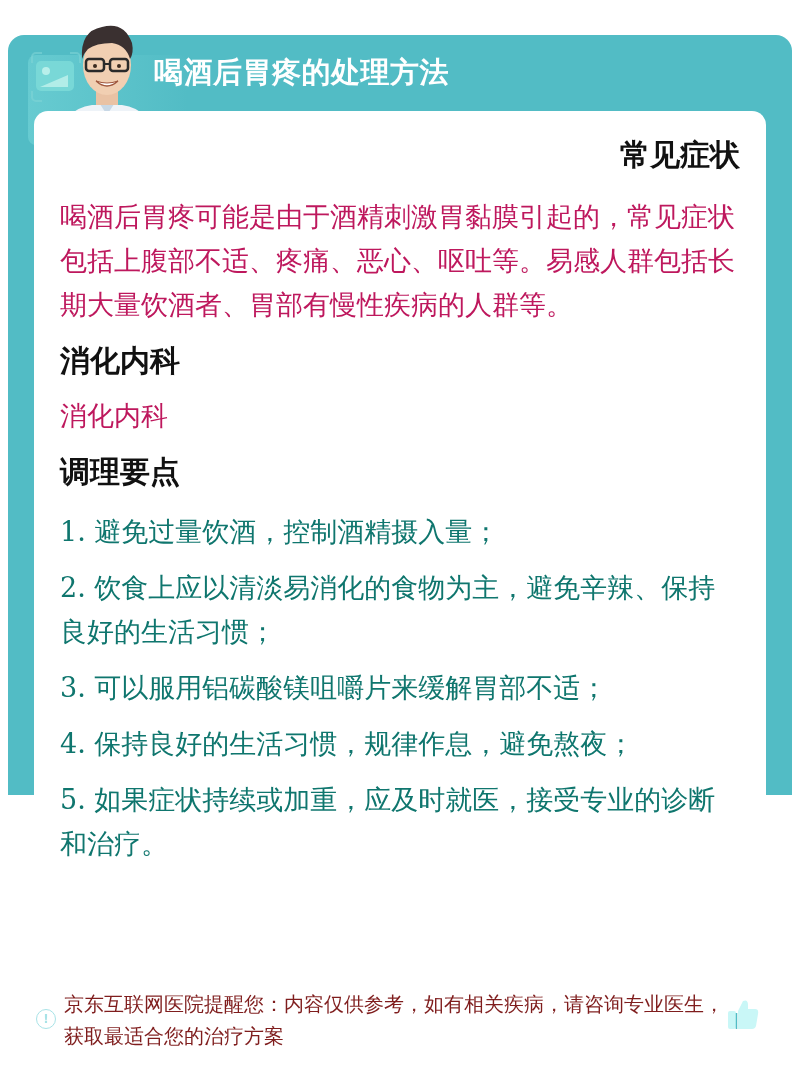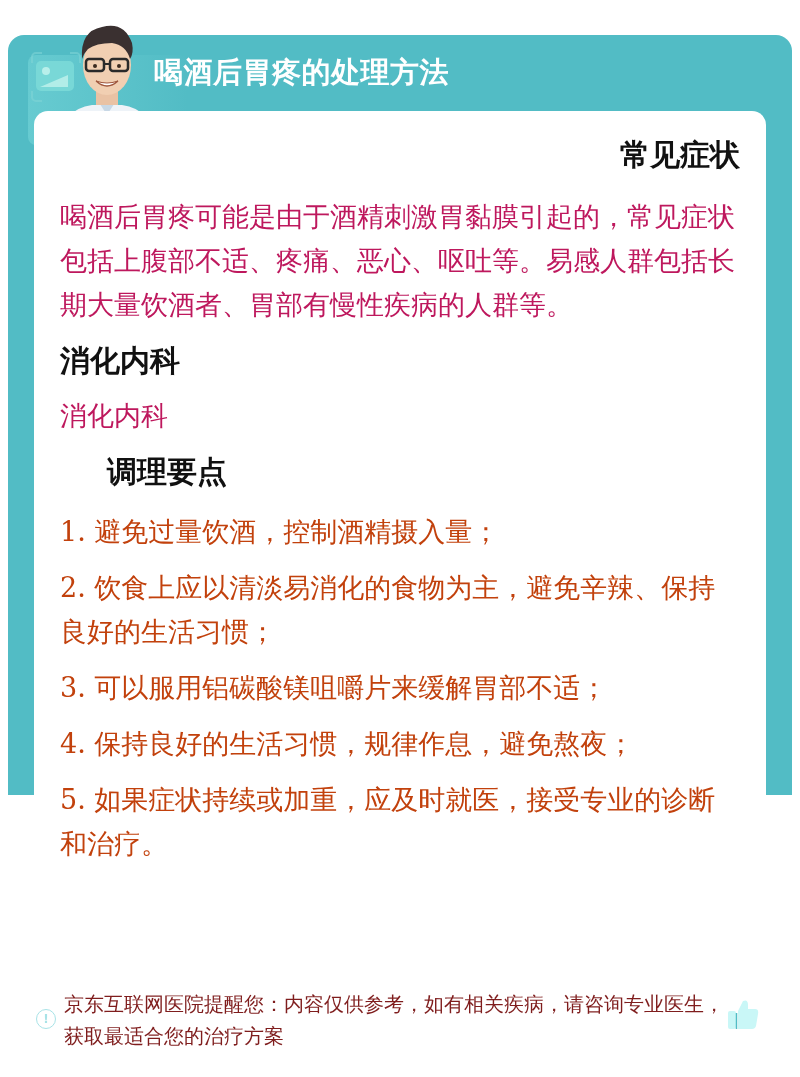--- a/index.html
+++ b/index.html
@@ -34,23 +34,23 @@
   .h {
     font-size: 30px; font-weight: bold; line-height: 44px; margin: 0; color: #111;
   }
   .p {
     font-size: 27px; line-height: 44px; margin: 0; color: #be185d;
   }
   .sec1-h { margin-top: 0; text-align: right; }
   .sec1-p { margin-top: 18px; }
   .sec2-h { margin-top: 12px; }
   .sec2-p { margin-top: 11px; }
-  .sec3-h { margin-top: 12px; margin-left: 47px; }
+  .sec3-h { margin-top: 12px; }
   .list { margin-top: 16px; }
-  .li { font-size: 27px; line-height: 44px; margin-bottom: 12px; color: #c2410c; }
+  .li { font-size: 27px; line-height: 44px; margin-bottom: 12px; color: #0f766e; }
   .li .num { font-family: "DejaVu Serif", "Liberation Serif", serif; }
   .footer {
     position: absolute; left: 56px; top: 953px; width: 668px;
     color: #7f1d1d; font-size: 20px; line-height: 32px;
   }
   .info-icon {
     position: absolute; left: 28px; top: 974px; width: 18px; height: 18px;
     border: 1.5px solid #a8e3e7; border-radius: 50%; color: #a8e3e7;
     font-size: 12px; line-height: 18px; text-align: center; font-weight: bold;
   }

